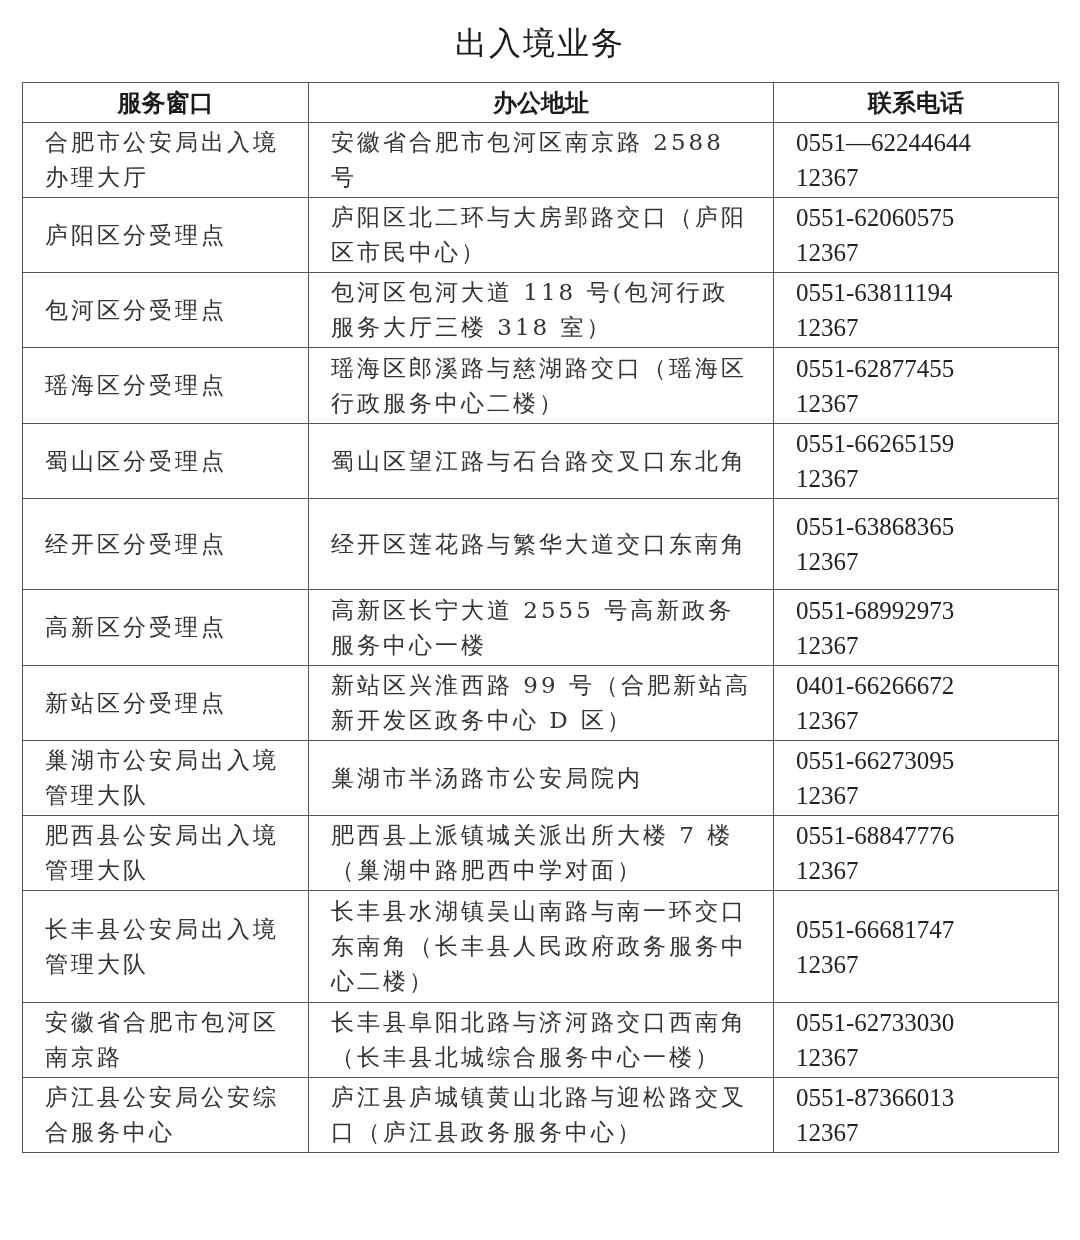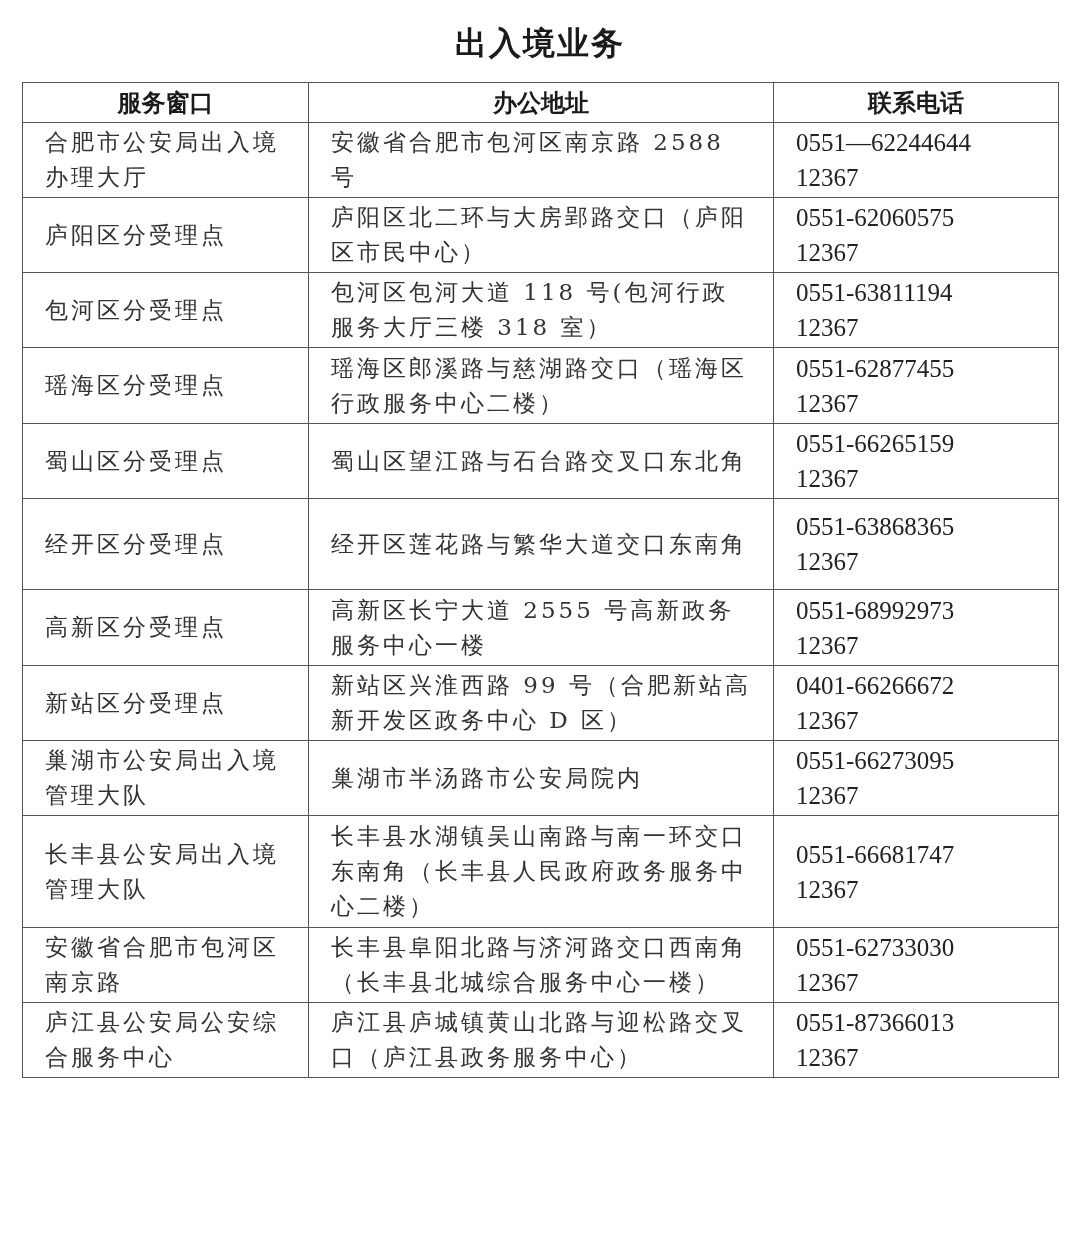--- a/index.html
+++ b/index.html
@@ -1,19 +1,19 @@
 <!DOCTYPE html>
 <html><head>
 <meta charset="utf-8">
 <style>
   html, body { margin:0; padding:0; background:#ffffff; }
   body { width:1080px; height:1240px; position:relative; overflow:hidden;
          font-family:"DejaVu Serif","Liberation Serif",serif; color:#222; }
   .title { position:absolute; left:0; top:18px; width:1080px; text-align:center;
-           font-family:"DejaVu Sans","Liberation Sans",sans-serif; font-size:32px; font-weight:bold;
+           font-family:"DejaVu Sans","Liberation Sans",sans-serif; font-size:32px; font-weight:normal;
            color:#1a1a1a; letter-spacing:2px; line-height:50px; }
   table { position:absolute; left:22px; top:82px; border-collapse:collapse; width:1036px; table-layout:fixed; }
   td, th { border:1.5px solid #555; vertical-align:middle; padding:0 22px; }
   th { height:39px; font-family:"DejaVu Sans","Liberation Sans",sans-serif; font-size:24px; font-weight:bold; color:#1a1a1a; }
   td { font-size:23px; line-height:35px; color:#333; letter-spacing:3px; }
   td.phone { font-family:"Liberation Serif","DejaVu Serif",serif; font-size:25px; letter-spacing:0; color:#222; line-height:35px; }
   .col1 { width:286px; } .col2 { width:465px; } .col3 { width:285px; }
   .line { display:block; }
 </style>
 </head>
@@ -100,20 +100,28 @@
         </td>
       </tr>
       <tr style="height: 75px; margin-top: 18px;">
         <td>巢湖市公安局出入境管理大队</td>
         <td>巢湖市半汤路市公安局院内</td>
         <td class="phone">
           <span class="line">0551-66273095</span>
           <span class="line">12367</span>
         </td>
       </tr>
+      <tr style="height: 75px;">
+        <td>肥西县公安局出入境管理大队</td>
+        <td>肥西县上派镇城关派出所大楼 7 楼（巢湖中路肥西中学对面）</td>
+        <td class="phone">
+          <span class="line">0551-68847776</span>
+          <span class="line">12367</span>
+        </td>
+      </tr>
       <tr style="height: 112px;">
         <td>长丰县公安局出入境管理大队</td>
         <td>长丰县水湖镇吴山南路与南一环交口东南角（长丰县人民政府政务服务中心二楼）</td>
         <td class="phone">
           <span class="line">0551-66681747</span>
           <span class="line">12367</span>
         </td>
       </tr>
       <tr style="height: 75px;">
         <td>安徽省合肥市包河区南京路</td>

